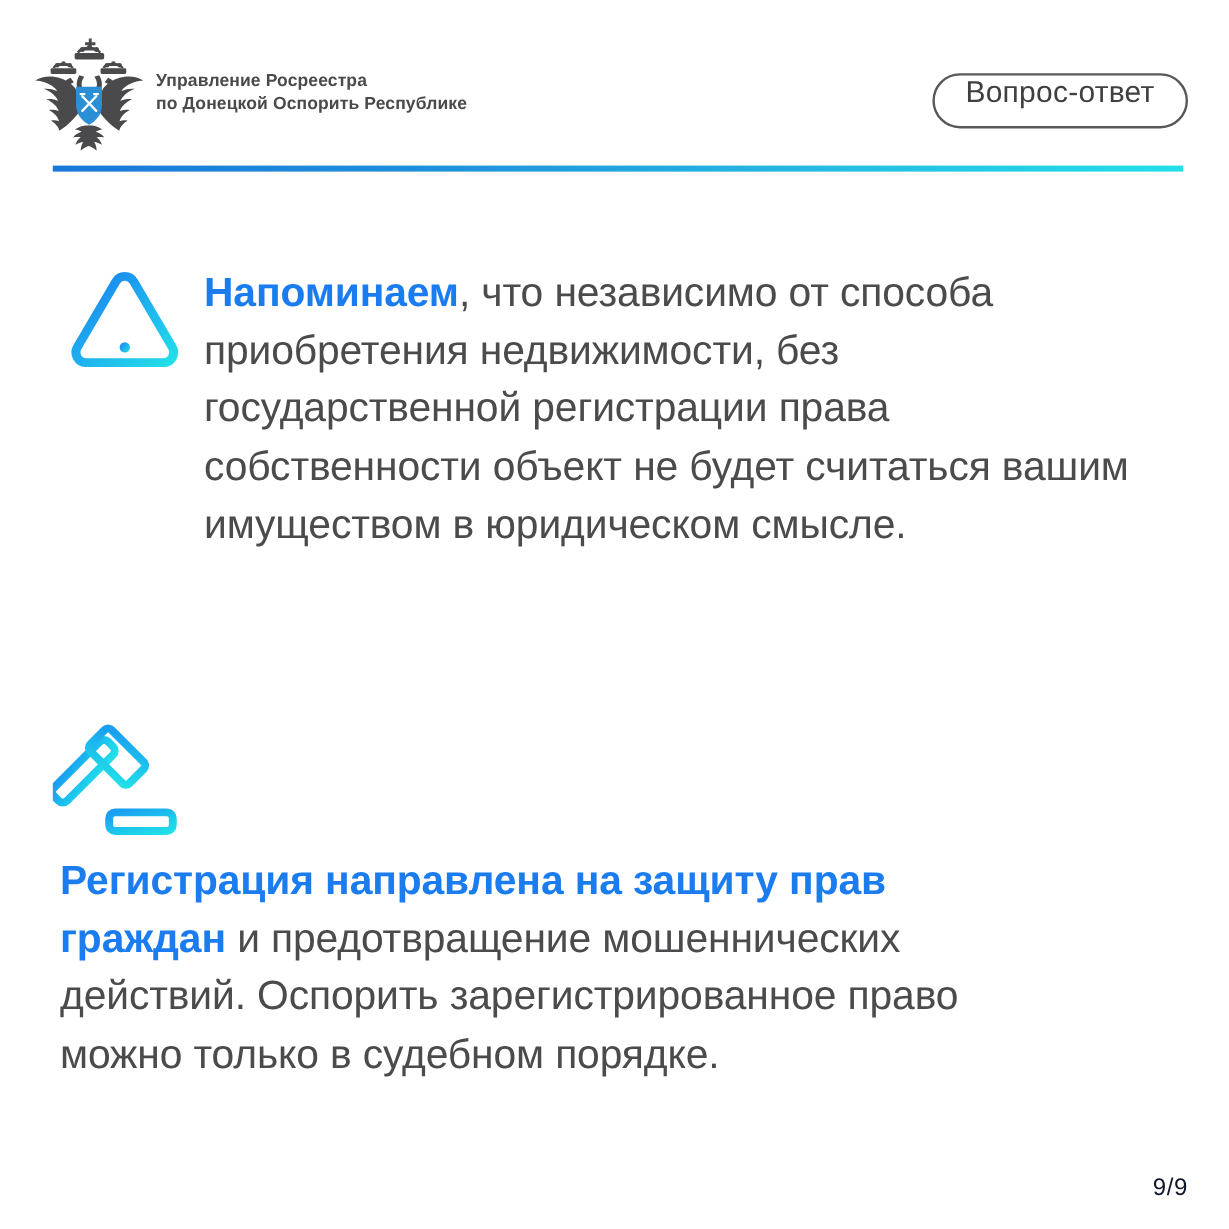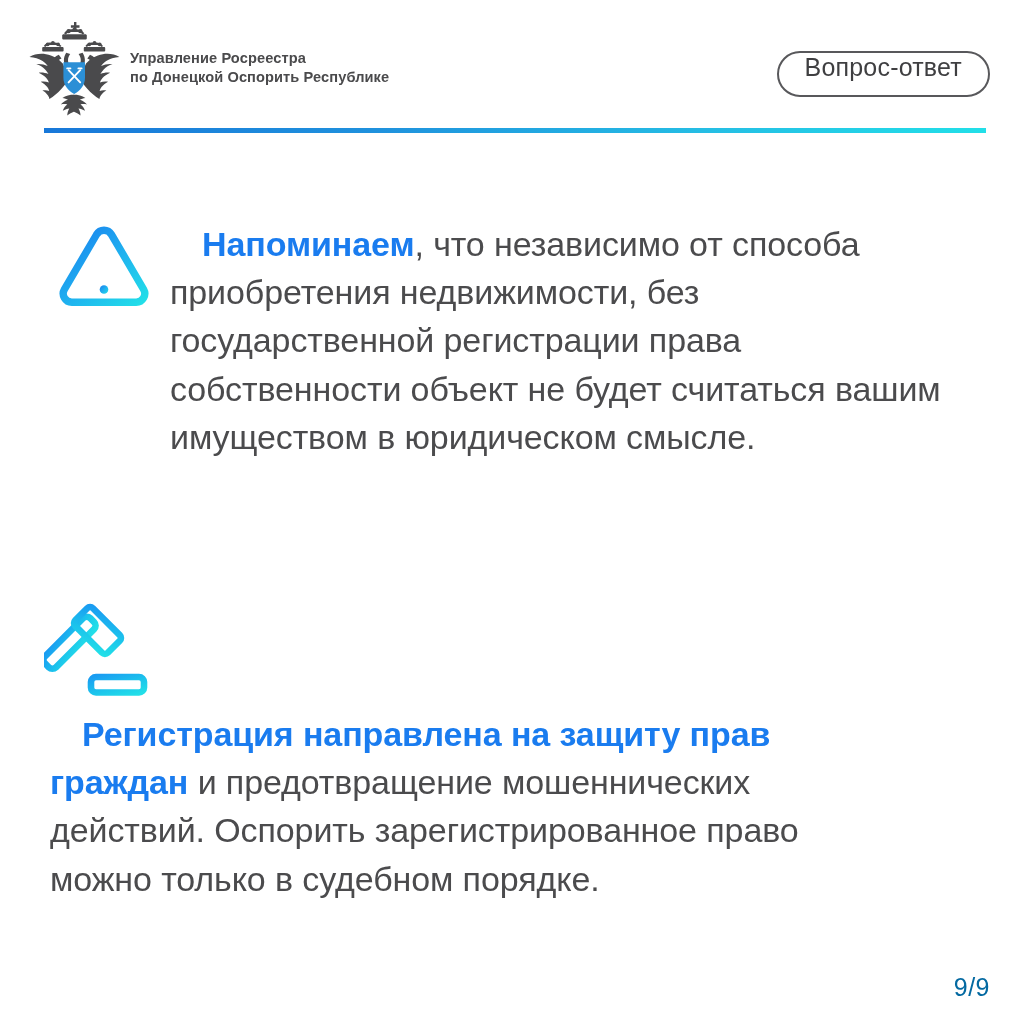--- a/index.html
+++ b/index.html
@@ -13,21 +13,21 @@
     background: #ffffff;
     font-family: "Liberation Sans", "DejaVu Sans", sans-serif;
     overflow: hidden;
     position: relative;
     -webkit-font-smoothing: antialiased;
   }
 
   
   .header {
     position: absolute;
-    top: 2px;
+    top: 12px;
     left: 0;
     width: 1024px;
     height: 128px;
   }
   .brand {
     position: absolute;
     left: 22px;
     top: 16px;
     display: flex;
     align-items: center;
@@ -98,30 +98,29 @@
     padding-top: 2px;
     color: #4b4b4d;
     font-size: 34px;
     line-height: 48.2px;
     letter-spacing: -0.1px;
     max-width: 800px;
   }
   .hl {
     color: #1a7cef;
     font-weight: bold;
-    margin-left: 32px;
   }
 
   
   .page-number {
     position: absolute;
     right: 34px;
     bottom: 22px;
-    color: #0369a1;
-    font-size: 25px;
+    color: #0f172a;
+    font-size: 20px;
     letter-spacing: 0.5px;
   }
 </style>
 </head>
 <body>
 
 <div class="header">
 
   <div class="brand">
     <span class="emblem">

